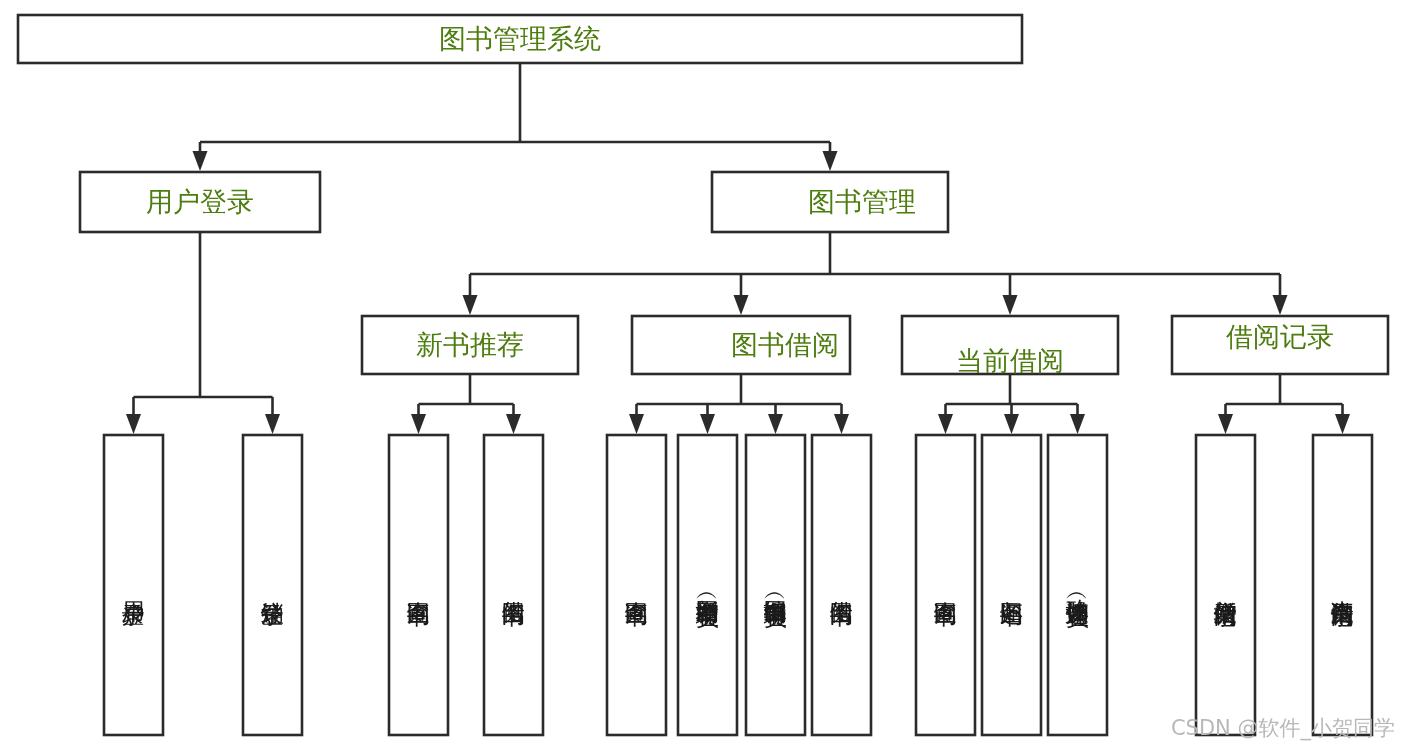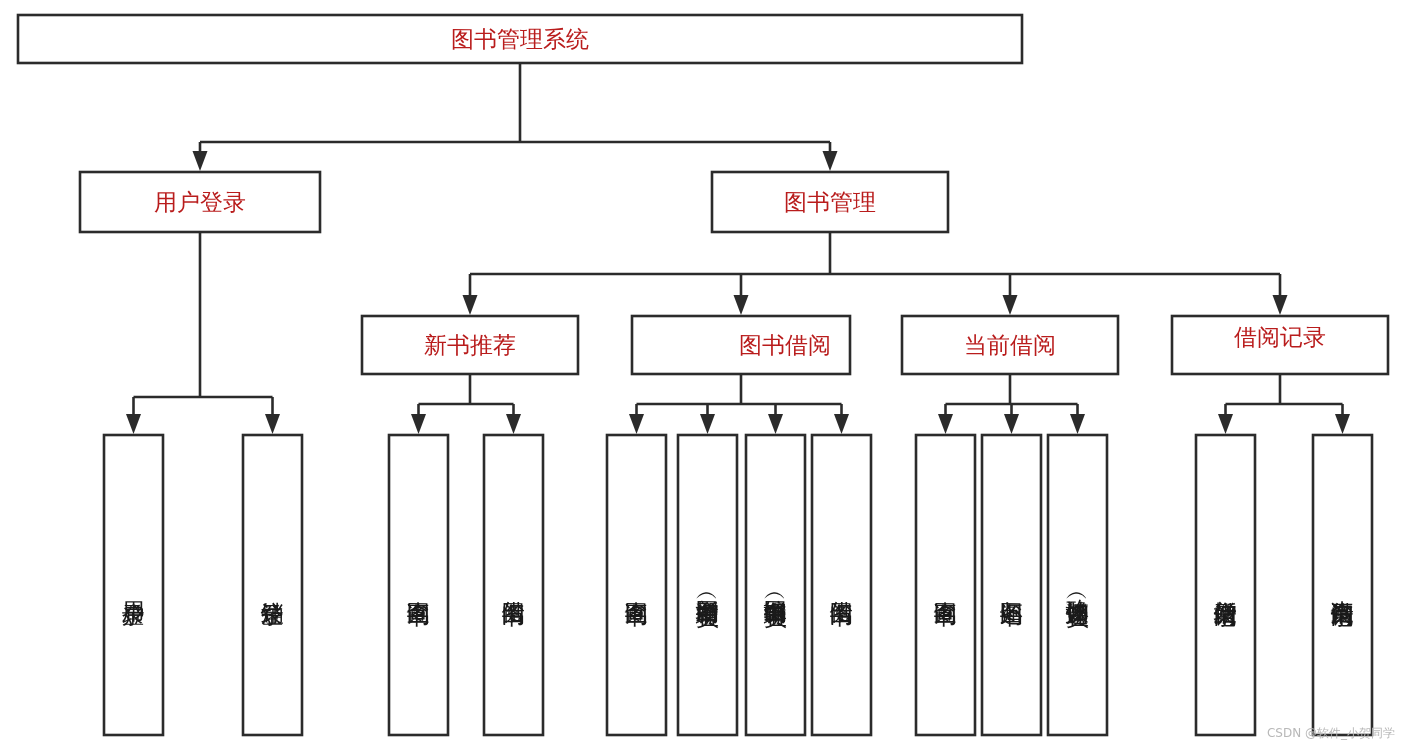--- a/index.html
+++ b/index.html
@@ -49,34 +49,34 @@
     line-height: 1.06;
     color: #1a1a1a;
     letter-spacing: 1px;
     text-align: center;
     white-space: nowrap;
     pointer-events: none;
     font-family: "DejaVu Sans", "Liberation Sans", sans-serif;
   }
   .hlabel {
     position: absolute;
-    font-size: 23px;
-    color: #b91c1c;
+    font-size: 27px;
+    color: #4d7c0f;
     display: flex;
     align-items: center;
     justify-content: center;
     white-space: nowrap;
     pointer-events: none;
     font-family: "DejaVu Sans", "Liberation Sans", sans-serif;
   }
   .watermark {
     position: absolute;
     right: 10px;
     bottom: 5px;
-    font-size: 12px;
+    font-size: 21px;
     color: #b8b8b8;
     white-space: nowrap;
     font-family: "DejaVu Sans", "Liberation Sans", sans-serif;
   }
 </style>
 </head>
 <body>
 
 <div id="diagram-root">
   <svg class="flow" id="flow-svg" viewBox="0 0 1405 747">
@@ -153,24 +153,24 @@
         <rect x="916" y="435" width="59" height="300" class="node-box"></rect>
         <rect x="982" y="435" width="59" height="300" class="node-box"></rect>
         <rect x="1048" y="435" width="59" height="300" class="node-box"></rect>
         <rect x="1196" y="435" width="59" height="300" class="node-box"></rect>
         <rect x="1313" y="435" width="59" height="300" class="node-box"></rect>
       </g>
     </svg>
   <div id="label-layer">
       <div class="hlabel" style="left: 18px; top: 15px; width: 1004px; height: 48px;">图书管理系统</div>
       <div class="hlabel" style="left: 80px; top: 172px; width: 240px; height: 60px;">用户登录</div>
-      <div class="hlabel" style="left: 712px; top: 172px; width: 236px; height: 60px;">图书管理</div>
+      <div class="hlabel" style="left: 712px; top: 172px; width: 236px; height: 60px; padding-left: 32px;">图书管理</div>
       <div class="hlabel" style="left: 362px; top: 316px; width: 216px; height: 58px;">新书推荐</div>
       <div class="hlabel" style="left: 632px; top: 316px; width: 218px; height: 58px; padding-left: 44px;">图书借阅</div>
-      <div class="hlabel" style="left: 902px; top: 316px; width: 216px; height: 58px;">当前借阅</div>
+      <div class="hlabel" style="left: 902px; top: 332px; width: 216px; height: 58px;">当前借阅</div>
       <div class="hlabel" style="left: 1172px; top: 316px; width: 216px; height: 42px;">借阅记录</div>
       <div class="vlabel" style="left: 104px; top: 435px; width: 59px; height: 300px; display: flex; align-items: center; justify-content: center;">用户登录</div>
       <div class="vlabel" style="left: 243px; top: 435px; width: 59px; height: 300px; display: flex; align-items: center; justify-content: center;">注销登录</div>
       <div class="vlabel" style="left: 389px; top: 435px; width: 59px; height: 300px; display: flex; align-items: center; justify-content: center;">查询图书</div>
       <div class="vlabel" style="left: 484px; top: 435px; width: 59px; height: 300px; display: flex; align-items: center; justify-content: center;">借阅图书</div>
       <div class="vlabel" style="left: 607px; top: 435px; width: 59px; height: 300px; display: flex; align-items: center; justify-content: center;">查询图书</div>
       <div class="vlabel" style="left: 678px; top: 435px; width: 59px; height: 300px; display: flex; align-items: center; justify-content: center;">新增图书（管理员）</div>
       <div class="vlabel" style="left: 746px; top: 435px; width: 59px; height: 300px; display: flex; align-items: center; justify-content: center;">编辑图书（管理员）</div>
       <div class="vlabel" style="left: 812px; top: 435px; width: 59px; height: 300px; display: flex; align-items: center; justify-content: center;">借阅图书</div>
       <div class="vlabel" style="left: 916px; top: 435px; width: 59px; height: 300px; display: flex; align-items: center; justify-content: center;">查询图书</div>

